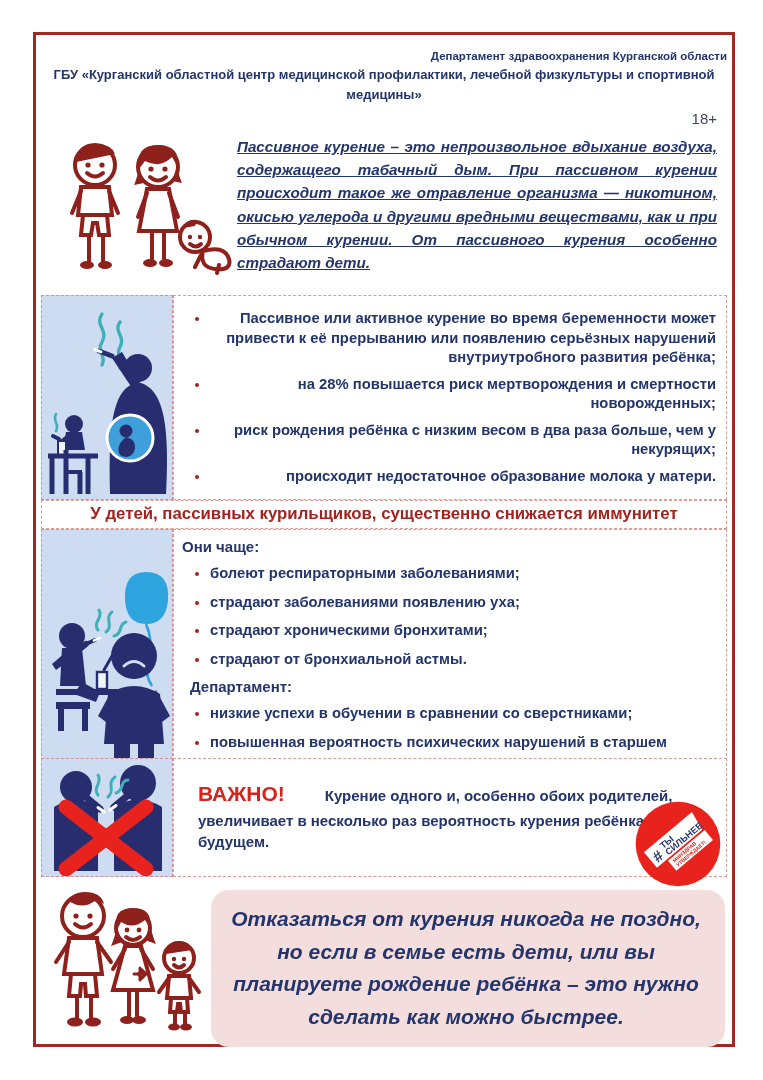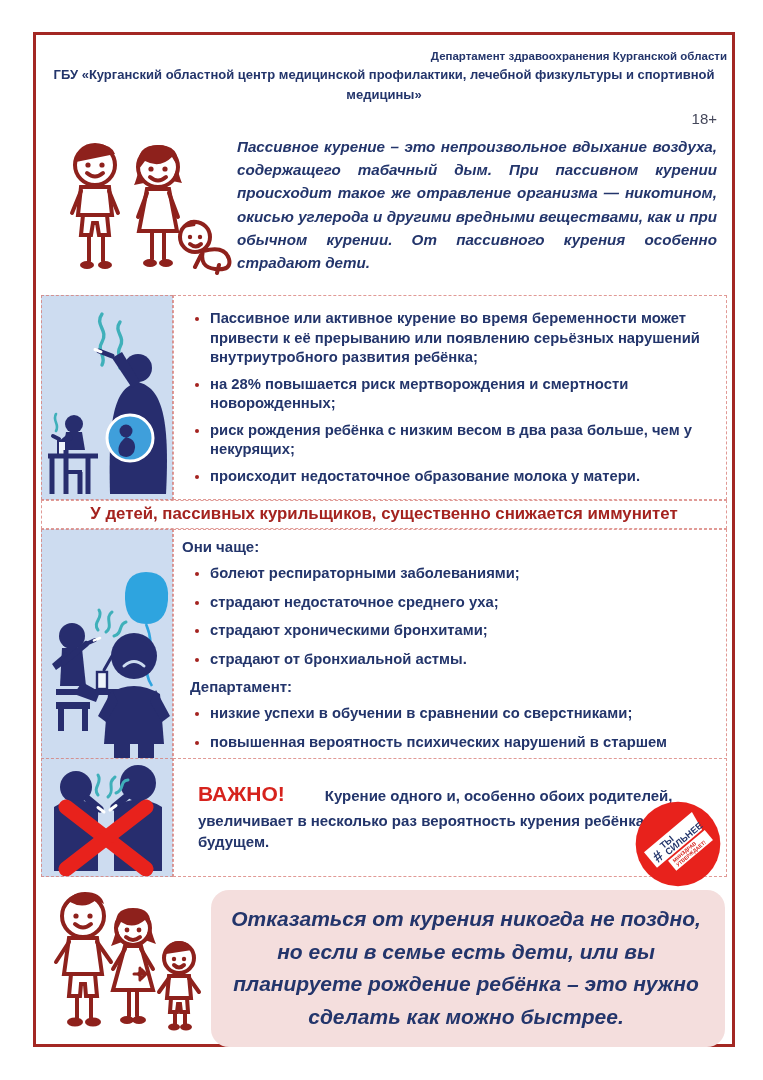--- a/index.html
+++ b/index.html
@@ -22,27 +22,27 @@
   }
   .titlebar .t{
     color:#c13028;font-size:29px;font-weight:bold;letter-spacing:.5px;
   }
   .age{ text-align:right;color:#44475a;font-size:15px;margin:6px 10px 0 0;}
   
   .intro{display:flex;margin:2px 2px 6px 2px;}
   .intro .art{width:192px;flex:0 0 192px;padding-top:4px;}
   .intro .txt{
     flex:1;color:#23356b;font-weight:bold;font-style:italic;
-    font-size:15.2px;line-height:1.52;text-align:justify;padding:6px 8px 0 2px;
+    font-size:15.2px;line-height:1.52;text-align:justify;padding:6px 8px 0 2px;text-decoration:underline;
   }
   
   .row{display:grid;grid-template-columns:132px 1fr;}
   .cell{border:1px dashed rgba(214,120,114,.75);box-sizing:border-box;}
   .panel{background:#cddcf0;display:flex;align-items:center;justify-content:center;overflow:hidden;}
-  .rowA{height:205px;}
+  .rowA{height:205px;text-align:right;}
   .rowB{height:229px;}
   .rowC{height:119px;}
   .textcell{background:#fff;padding:6px 10px 4px 6px;color:#23356b;font-weight:bold;}
   ul.blt{margin:4px 0 0 0;padding-left:30px;list-style:disc;}
   ul.blt li{margin:7px 0;font-size:14.8px;line-height:1.32;}
   ul.blt li::marker{color:#a4231f;font-size:13px;}
   .rowB ul.blt li{margin:9px 0;}
   .lead{font-size:15px;margin:2px 0 0 2px;}
   .lead2{font-size:15px;margin:4px 0 0 10px;}
   .headline{
@@ -196,21 +196,21 @@
           <rect x="72" y="196" width="16" height="28"></rect>
           <rect x="96" y="196" width="16" height="28"></rect>
         </g>
         <path d="M82,122 q10,-9 20,0" stroke="#cddcf0" stroke-width="3" fill="none" stroke-linecap="round"></path>
       </svg>
     </div>
     <div class="cell textcell">
       <div class="lead">Они чаще:</div>
       <ul class="blt">
         <li>болеют респираторными заболеваниями;</li>
-        <li>страдают недостаточное среднего уха;</li>
+        <li>страдают заболеваниями появлению уха;</li>
         <li>страдают хроническими бронхитами;</li>
         <li>страдают от бронхиальной астмы.</li>
       </ul>
       <div class="lead2">Департамент:</div>
       <ul class="blt">
         <li>низкие успехи в обучении в сравнении со сверстниками;</li>
         <li>повышенная вероятность психических нарушений в старшем возрасте.</li>
       </ul>
     </div>
   </div>

